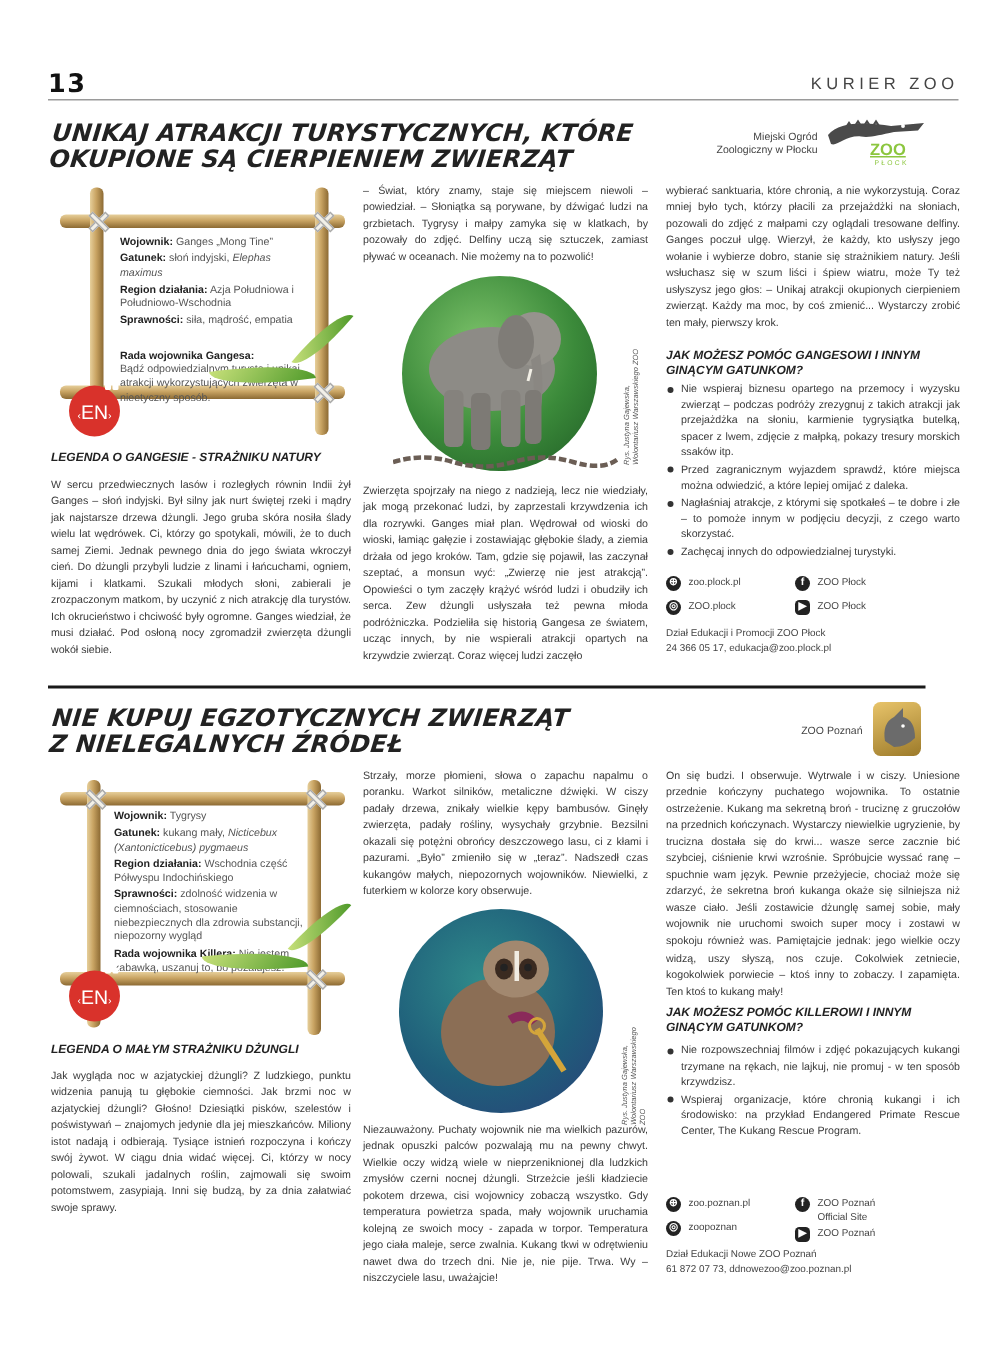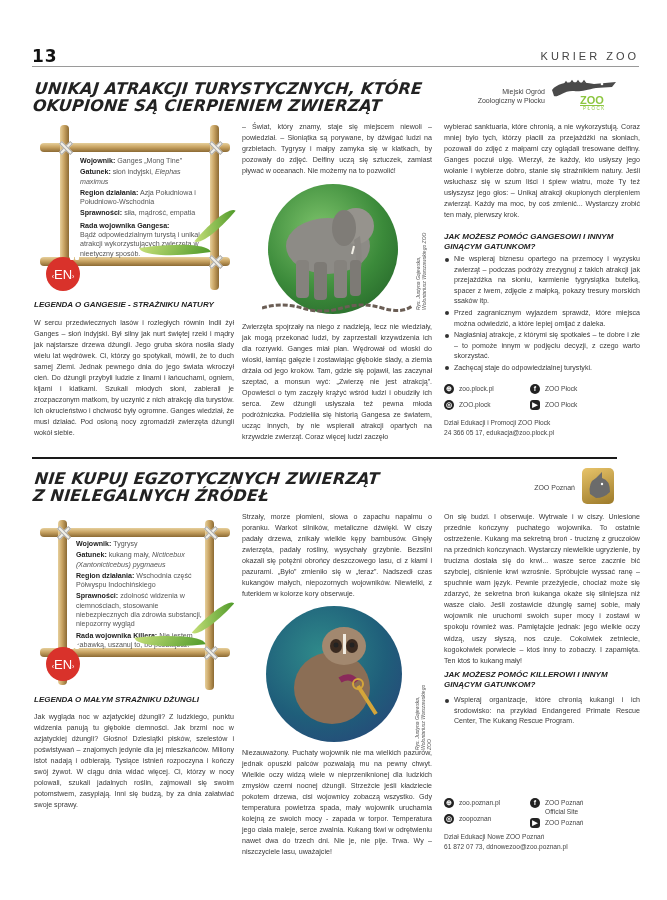--- a/index.html
+++ b/index.html
@@ -72,21 +72,21 @@
   <div class="bamboo-v" style="left:20px; top:0; height:165px;"></div>
   <div class="bamboo-v" style="left:170px; top:0; height:165px;"></div>
   <div class="knot" style="left:19px; top:16px;"></div>
   <div class="knot" style="left:169px; top:16px;"></div>
   <div class="knot" style="left:169px; top:130px;"></div>
   <div class="card-text" style="left:40px; top:32px; width:126px;">
     <div class="row"><b>Wojownik:</b> <span>Ganges „Mong Tine”</span></div>
     <div class="row"><b>Gatunek:</b> <span>słoń indyjski,</span> <i>Elephas maximus</i></div>
     <div class="row"><b>Region działania:</b> <span>Azja Południowa i Południowo-Wschodnia</span></div>
     <div class="row"><b>Sprawności:</b> <span>siła, mądrość, empatia</span></div>
-    <div class="row" style="margin-top:3px;"><b>Rada wojownika Gangesa:</b><br><span>Bądź odpowiedzialnym turystą i unikaj atrakcji wykorzystujących zwierzęta w nieetyczny sposób.</span></div>
+    <div class="row" style="margin-top:14px;"><b>Rada wojownika Gangesa:</b><br><span>Bądź odpowiedzialnym turystą i unikaj atrakcji wykorzystujących zwierzęta w nieetyczny sposób.</span></div>
   </div>
   <div class="leaf" style="left:100px; top:118px; width:70px; height:14px; transform:rotate(-8deg);"></div>
   <div class="leaf" style="left:150px; top:95px; width:50px; height:12px; transform:rotate(-50deg);"></div>
   <div class="en-badge" style="left:6px; top:132px;">
     <span class="arrows">‹</span><span>EN</span><span class="arrows">›</span>
   </div>
   <div class="en-icon" style="left:30px; top:126px;">
     <span style="left:0;top:0;"></span>
       <span style="left:5px;top:0;"></span>
       <span style="left:0;top:5px;"></span>
@@ -119,21 +119,21 @@
   <span>Wolontariusz Warszawskiego ZOO</span>
 </div>
 <div class="abs col-text" style="left:242px; top:322px; width:190px;">Zwierzęta spojrzały na niego z nadzieją, lecz nie wiedziały, jak mogą przekonać ludzi, by zaprzestali krzywdzenia ich dla rozrywki. Ganges miał plan. Wędrował od wioski do wioski, łamiąc gałęzie i zostawiając głębokie ślady, a ziemia drżała od jego kroków. Tam, gdzie się pojawił, las zaczynał szeptać, a monsun wyć: „Zwierzę nie jest atrakcją”. Opowieści o tym zaczęły krążyć wśród ludzi i obudziły ich serca. Zew dżungli usłyszała też pewna młoda podróżniczka. Podzieliła się historią Gangesa ze światem, ucząc innych, by nie wspierali atrakcji opartych na krzywdzie zwierząt. Coraz więcej ludzi zaczęło</div>
 
 <div class="abs col-text" style="left:444px; top:122px; width:196px;">wybierać sanktuaria, które chronią, a nie wykorzystują. Coraz mniej było tych, którzy płacili za przejażdżki na słoniach, pozowali do zdjęć z małpami czy oglądali tresowane delfiny. Ganges poczuł ulgę. Wierzył, że każdy, kto usłyszy jego wołanie i wybierze dobro, stanie się strażnikiem natury. Jeśli wsłuchasz się w szum liści i śpiew wiatru, może Ty też usłyszysz jego głos: – Unikaj atrakcji okupionych cierpieniem zwierząt. Każdy ma moc, by coś zmienić... Wystarczy zrobić ten mały, pierwszy krok.</div>
 <div class="abs subhead" style="left:444px; top:232px; width:196px;">JAK MOŻESZ POMÓC GANGESOWI I INNYM GINĄCYM GATUNKOM?</div>
 <ul class="abs bullets" style="left:444px; top:254px; width:196px;">
   <li>Nie wspieraj biznesu opartego na przemocy i wyzysku zwierząt – podczas podróży zrezygnuj z takich atrakcji jak przejażdżka na słoniu, karmienie tygrysiątka butelką, spacer z lwem, zdjęcie z małpką, pokazy tresury morskich ssaków itp.</li>
   <li>Przed zagranicznym wyjazdem sprawdź, które miejsca można odwiedzić, a które lepiej omijać z daleka.</li>
   <li>Nagłaśniaj atrakcje, z którymi się spotkałeś – te dobre i złe – to pomoże innym w podjęciu decyzji, z czego warto skorzystać.</li>
-  <li>Zachęcaj staje do odpowiedzialnej turystyki.</li>
+  <li>Zachęcaj innych do odpowiedzialnej turystyki.</li>
 </ul>
 
 <div class="abs social" style="left:444px; top:384px; width:200px; height:30px;">
   <div class="item" style="left:0; top:0;">
       <span class="sicon">⊕</span>
       <span>zoo.plock.pl</span>
     </div>
   <div class="item" style="left:86px; top:0;">
       <span class="sicon">f</span>
       <span>ZOO Płock</span>
@@ -216,20 +216,21 @@
 </div>
 <div class="abs credit" style="left:414px; top:680px; height:70px;">
   <span>Rys. Justyna Gajewska,</span><br>
   <span>Wolontariusz Warszawskiego ZOO</span>
 </div>
 <div class="abs col-text" style="left:242px; top:748px; width:190px;">Niezauważony. Puchaty wojownik nie ma wielkich pazurów, jednak opuszki palców pozwalają mu na pewny chwyt. Wielkie oczy widzą wiele w nieprzeniknionej dla ludzkich zmysłów czerni nocnej dżungli. Strzeżcie jeśli kładziecie pokotem drzewa, cisi wojownicy zobaczą wszystko. Gdy temperatura powietrza spada, mały wojownik uruchamia kolejną ze swoich mocy - zapada w torpor. Temperatura jego ciała maleje, serce zwalnia. Kukang tkwi w odrętwieniu nawet dwa do trzech dni. Nie je, nie pije. Trwa. Wy – niszczyciele lasu, uważajcie!</div>
 
 <div class="abs col-text" style="left:444px; top:512px; width:196px;">On się budzi. I obserwuje. Wytrwale i w ciszy. Uniesione przednie kończyny puchatego wojownika. To ostatnie ostrzeżenie. Kukang ma sekretną broń - truciznę z gruczołów na przednich kończynach. Wystarczy niewielkie ugryzienie, by trucizna dostała się do krwi... wasze serce zacznie bić szybciej, ciśnienie krwi wzrośnie. Spróbujcie wyssać ranę – spuchnie wam język. Pewnie przeżyjecie, chociaż może się zdarzyć, że sekretna broń kukanga okaże się silniejsza niż wasze ciało. Jeśli zostawicie dżunglę samej sobie, mały wojownik nie uruchomi swoich super mocy i zostawi w spokoju również was. Pamiętajcie jednak: jego wielkie oczy widzą, uszy słyszą, nos czuje. Cokolwiek zetniecie, kogokolwiek porwiecie – ktoś inny to zobaczy. I zapamięta. Ten ktoś to kukang mały!</div>
 <div class="abs subhead" style="left:444px; top:670px; width:196px;">JAK MOŻESZ POMÓC KILLEROWI I INNYM GINĄCYM GATUNKOM?</div>
 <ul class="abs bullets" style="left:444px; top:695px; width:196px;">
+  <li>Nie rozpowszechniaj filmów i zdjęć pokazujących kukangi trzymane na rękach, nie lajkuj, nie promuj - w ten sposób krzywdzisz.</li>
   <li>Wspieraj organizacje, które chronią kukangi i ich środowisko: na przykład Endangered Primate Rescue Center, The Kukang Rescue Program.</li>
 </ul>
 
 <div class="abs social" style="left:444px; top:798px; width:200px; height:32px;">
   <div class="item" style="left:0; top:0;">
       <span class="sicon">⊕</span>
       <span>zoo.poznan.pl</span>
     </div>
   <div class="item" style="left:86px; top:0; width:60px;">
       <span class="sicon">f</span>

